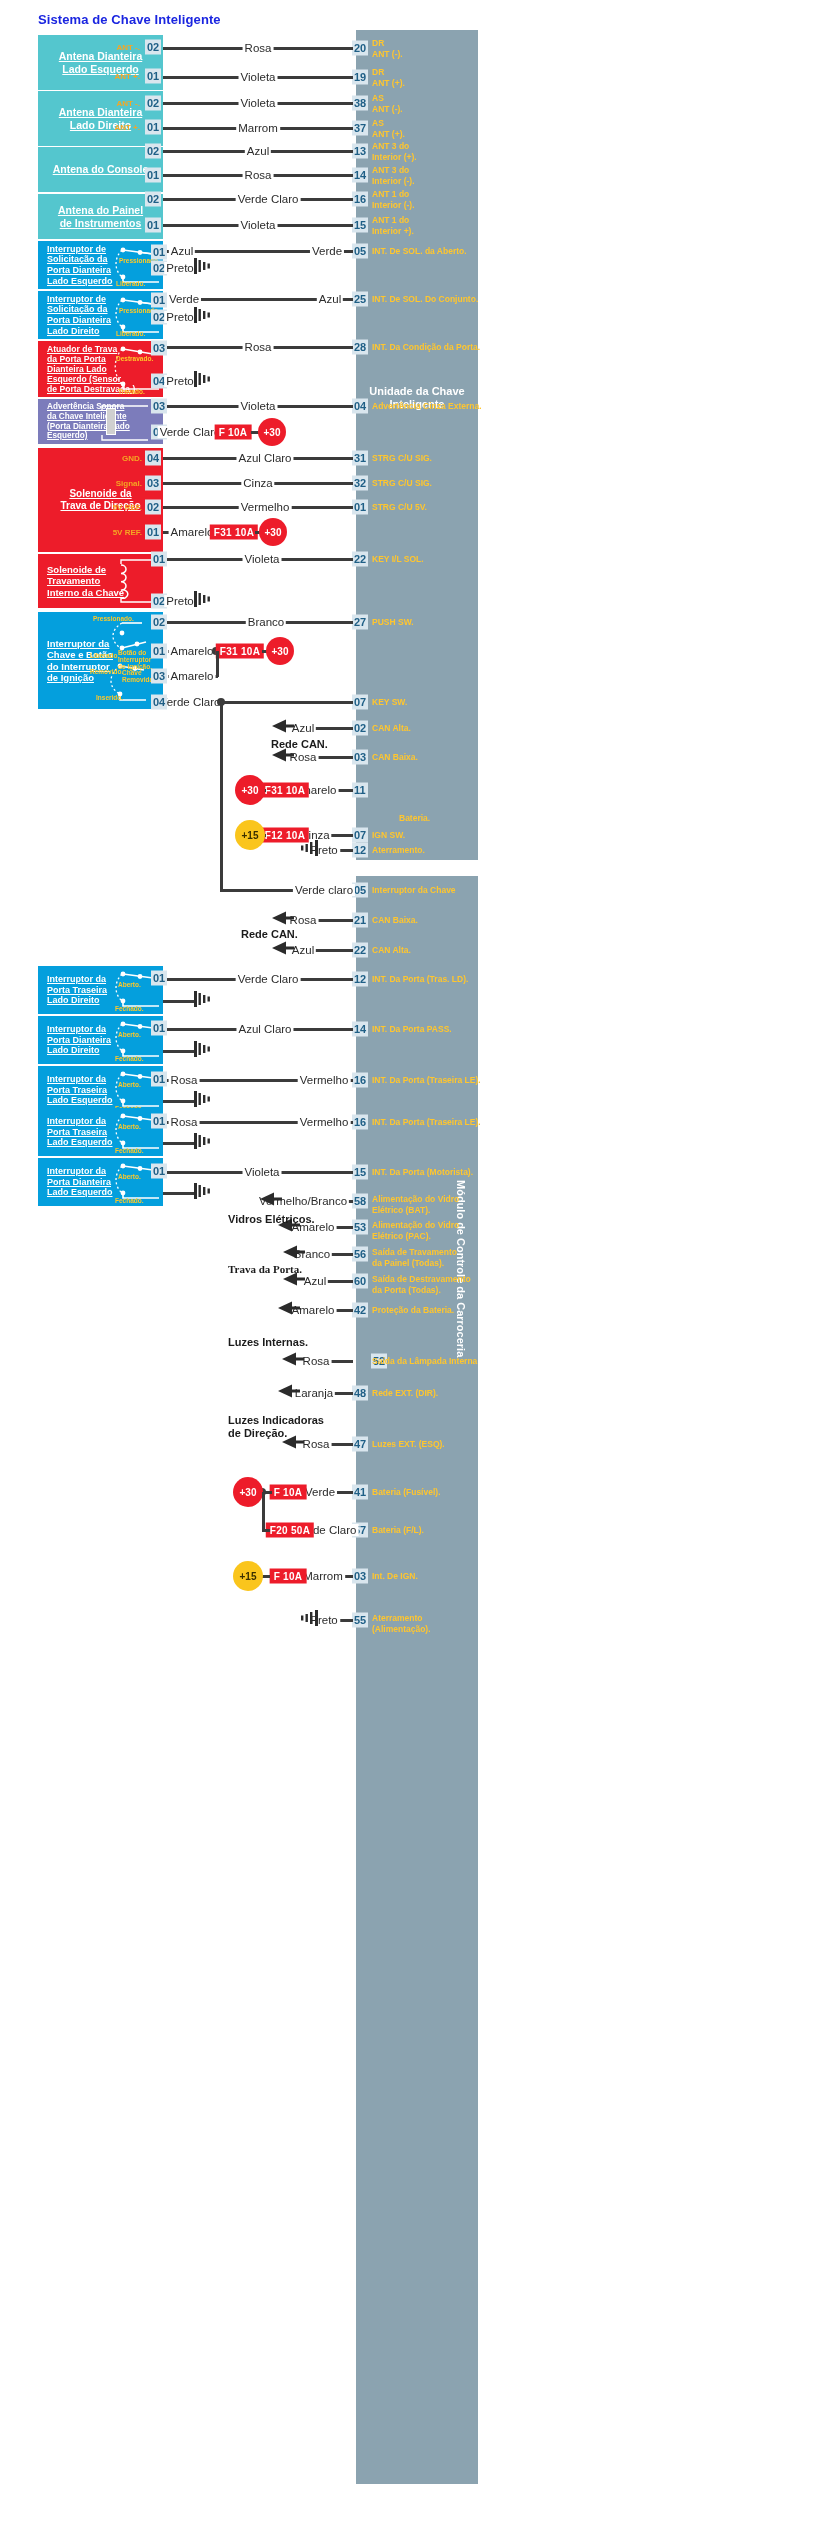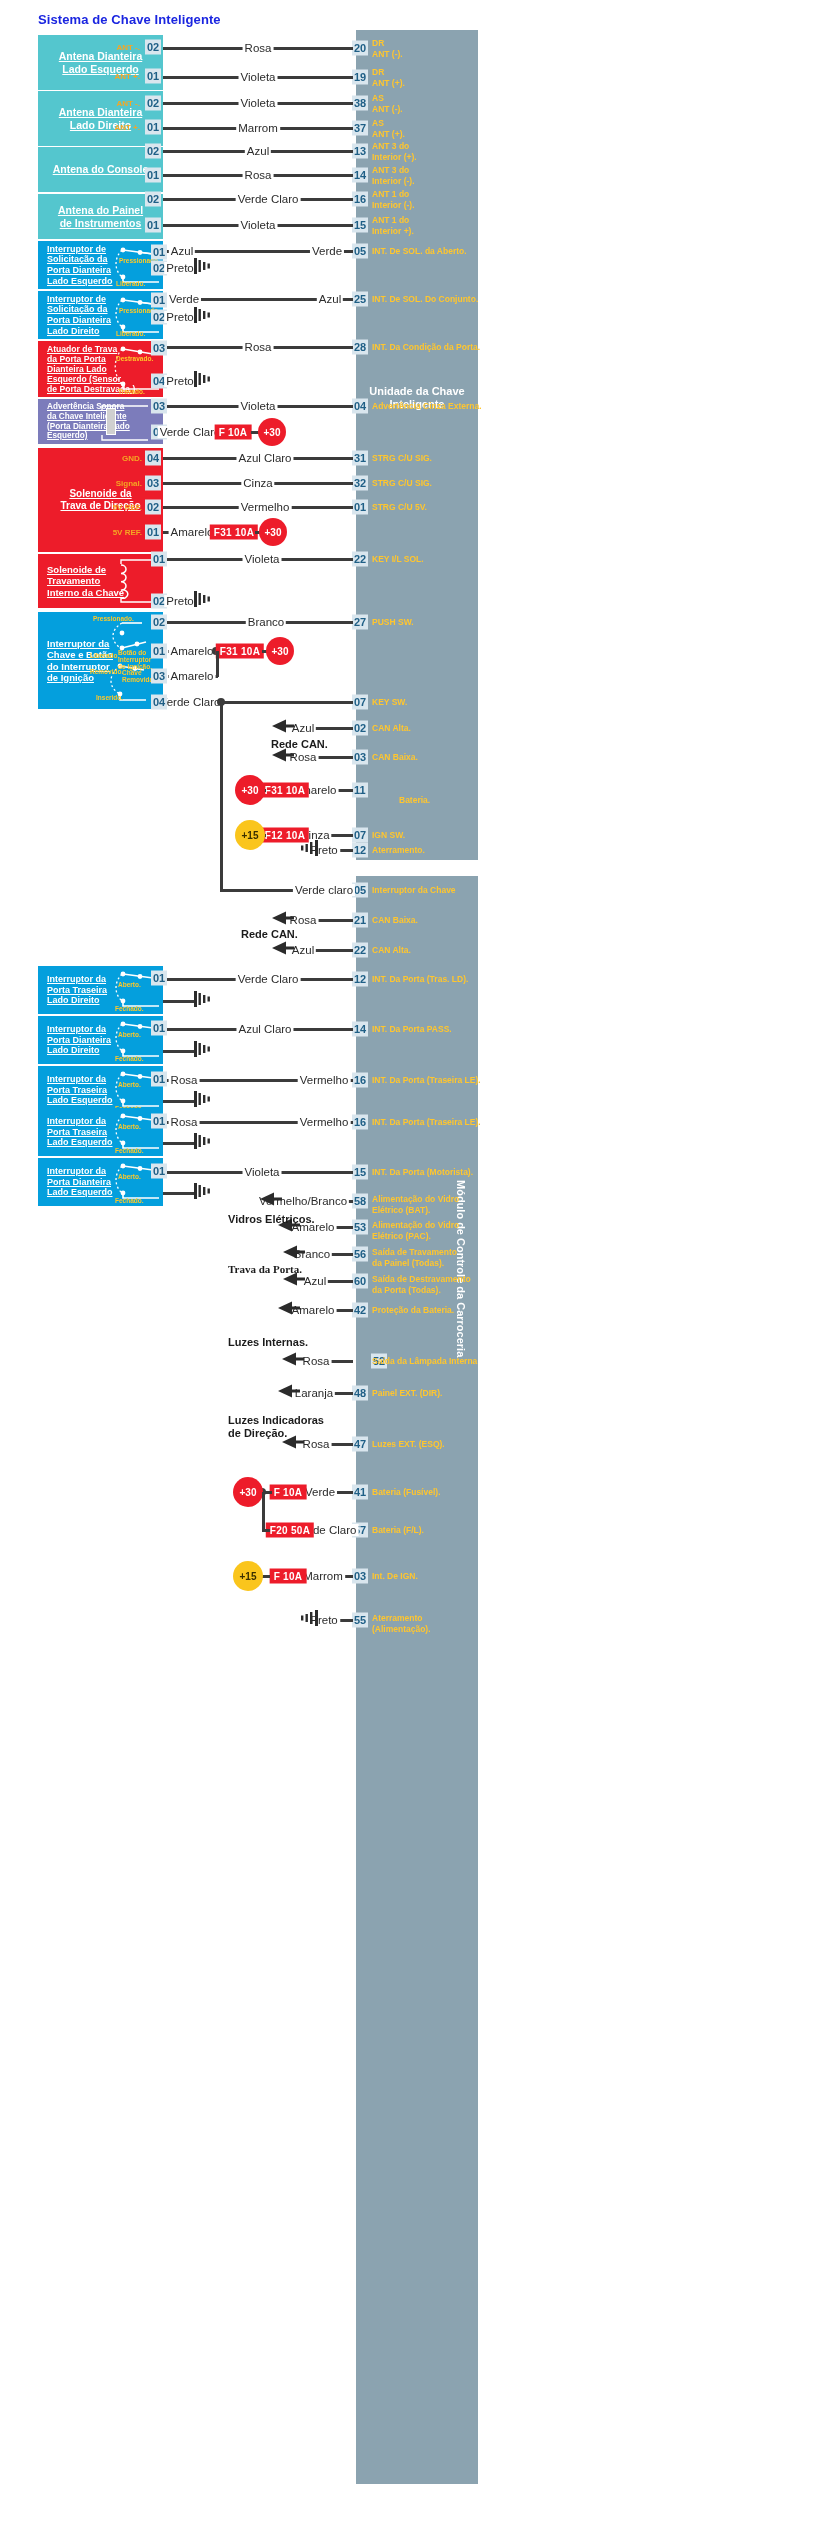--- a/index.html
+++ b/index.html
@@ -246,21 +246,21 @@
   <div class="arrow" style="left:272px; top:757px;">
     <svg width="22" height="14" viewBox="0 0 22 14">
         <polygon points="0,7 14,0.5 14,13.5" fill="#2b2b2b"></polygon>
         <rect x="13" y="5.5" width="9" height="3" fill="#2b2b2b"></rect>
       </svg>
   </div>
 
   <div class="caption" style="left:271px; top:738px;">Rede CAN.</div>
 
   <div class="pin" style="left:352px; top:790px;">11</div>
-  <div class="term" style="left:372px; top:800px;padding-left:27px;">Bateria.</div>
+  <div class="term" style="left:372px; top:818px;padding-left:27px;">Bateria.</div>
   <div class="wire" style="left:287px; top:789px; width:66px;"></div>
   <div class="wire-label" style="left:315px; top:790px;">Amarelo</div>
   <div class="fuse" style="left:285px; top:790px;">F31  10A</div>
   <div class="wire" style="left:256px; top:789px; width:10px;"></div>
   <div class="supply p30" style="left:250px; top:790px; width:30px; height:30px;">+30</div>
 
   <div class="pin" style="left:352px; top:835px;">07</div>
   <div class="term" style="left:372px; top:835px;">IGN SW.</div>
   <div class="wire" style="left:287px; top:834px; width:66px;"></div>
   <div class="wire-label" style="left:315px; top:835px;">Cinza</div>
@@ -409,21 +409,21 @@
   <div class="arrow" style="left:282px; top:1361px;">
     <svg width="22" height="14" viewBox="0 0 22 14">
         <polygon points="0,7 14,0.5 14,13.5" fill="#2b2b2b"></polygon>
         <rect x="13" y="5.5" width="9" height="3" fill="#2b2b2b"></rect>
       </svg>
   </div>
 
   <div class="caption" style="left:228px; top:1336px;">Luzes Internas.</div>
 
   <div class="pin" style="left:352px; top:1393px;">48</div>
-  <div class="term" style="left:372px; top:1393px;">Painel EXT. (DIR).</div>
+  <div class="term" style="left:372px; top:1393px;">Rede EXT. (DIR).</div>
   <div class="wire" style="left:327px; top:1392px; width:26px;"></div>
   <div class="wire-label" style="left:314px; top:1393px;">Laranja</div>
   <div class="arrow" style="left:278px; top:1393px;">
     <svg width="22" height="14" viewBox="0 0 22 14">
         <polygon points="0,7 14,0.5 14,13.5" fill="#2b2b2b"></polygon>
         <rect x="13" y="5.5" width="9" height="3" fill="#2b2b2b"></rect>
       </svg>
   </div>
 
   <div class="pin" style="left:352px; top:1444px;">47</div>

